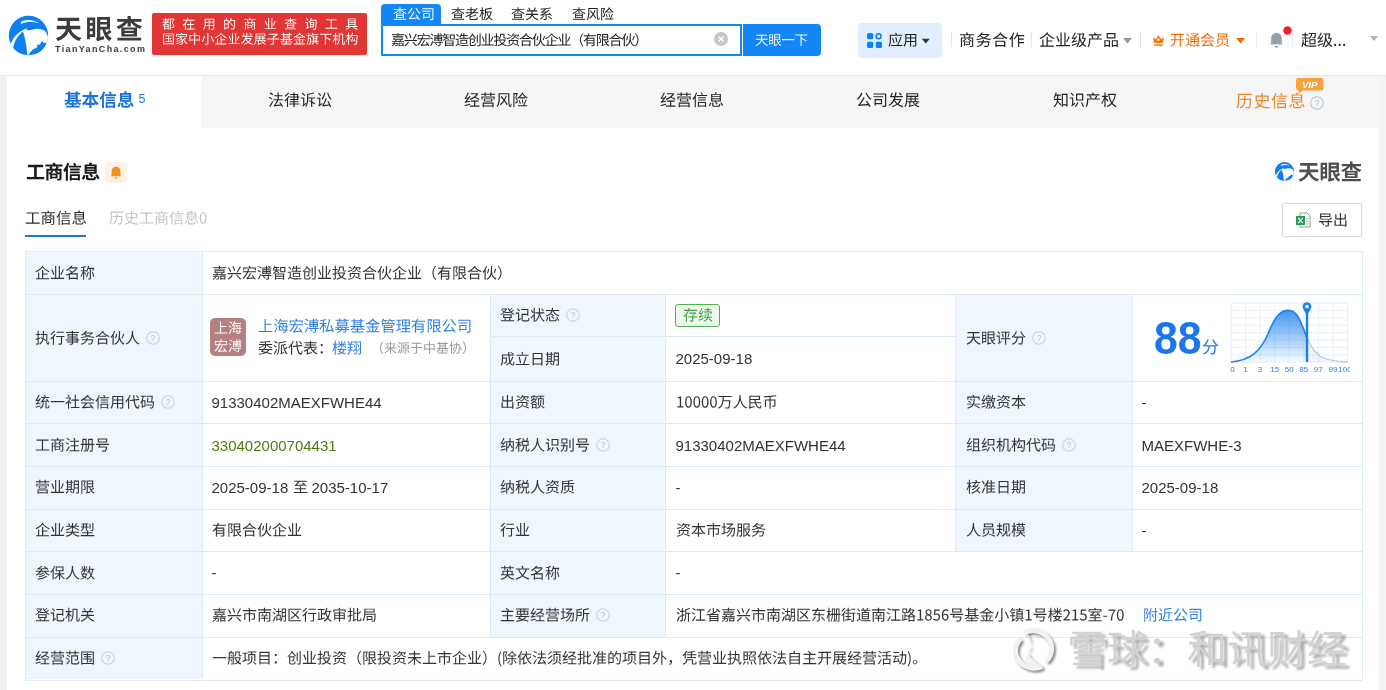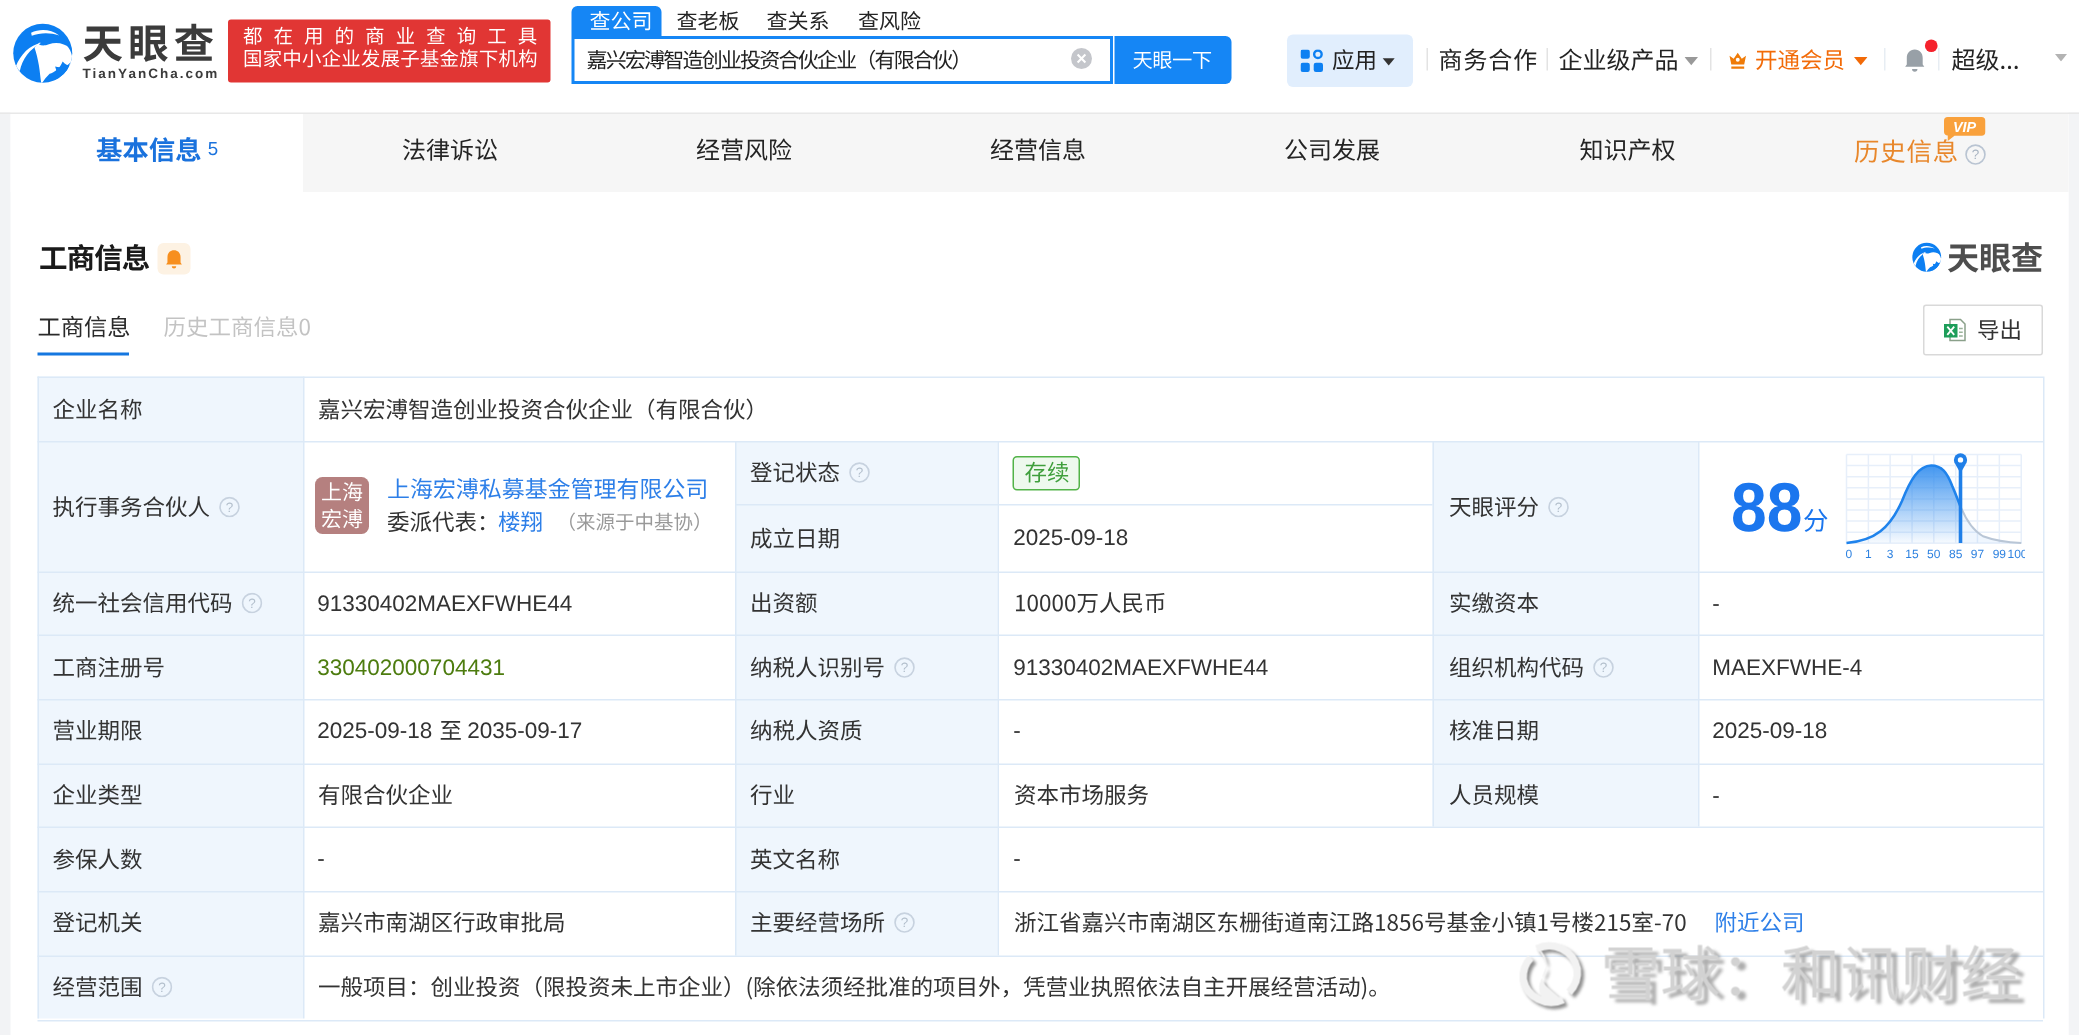--- a/index.html
+++ b/index.html
@@ -836,36 +836,36 @@
       <use href="#g25" x="2000"></use>
       <use href="#g26" x="3000"></use>
       <use href="#g101" x="4000"></use>
       <use href="#g124" x="5000"></use>
     </g>
   </svg>
 <svg style="position:absolute;left:1061.5px;top:437.8px" width="14" height="14" viewBox="0 0 14 14">
 <circle cx="7" cy="7" r="6.3" fill="none" stroke="#c7d2df" stroke-width="1.1"></circle>
 <text x="7" y="10.2" font-family="Liberation Sans,sans-serif" font-size="9" fill="#b4c0cd" text-anchor="middle">?</text>
   </svg>
-<div style="position:absolute;left:1141.5px;top:437.6px;font:15px 'Liberation Sans',sans-serif;color:#333;line-height:15px">MAEXFWHE-4</div>
+<div style="position:absolute;left:1141.5px;top:437.6px;font:15px 'Liberation Sans',sans-serif;color:#333;line-height:15px">MAEXFWHE-3</div>
 <svg class="tr" style="left:35.0px;top:487.3px" width="2" height="2">
     <g fill="#333" transform="translate(0,5.47) scale(0.01500,-0.01500)">
       <use href="#g74" x="0"></use>
       <use href="#g8" x="1000"></use>
       <use href="#g119" x="2000"></use>
       <use href="#g48" x="3000"></use>
     </g>
   </svg>
 <div style="position:absolute;left:211.5px;top:480.1px;font:15px 'Liberation Sans',sans-serif;color:#333;line-height:15px">2025-09-18</div>
 <svg class="tr" style="left:292.5px;top:487.3px" width="2" height="2">
     <g fill="#333" transform="translate(0,5.47) scale(0.01500,-0.01500)">
       <use href="#g141" x="0"></use>
     </g>
   </svg>
-<div style="position:absolute;left:311.5px;top:480.1px;font:15px 'Liberation Sans',sans-serif;color:#333;line-height:15px">2035-09-17</div>
+<div style="position:absolute;left:311.5px;top:480.1px;font:15px 'Liberation Sans',sans-serif;color:#333;line-height:15px">2035-10-17</div>
 <svg class="tr" style="left:499.5px;top:487.3px" width="2" height="2">
     <g fill="#333" transform="translate(0,5.47) scale(0.01500,-0.01500)">
       <use href="#g136" x="0"></use>
       <use href="#g137" x="1000"></use>
       <use href="#g92" x="2000"></use>
       <use href="#g43" x="3000"></use>
       <use href="#g142" x="4000"></use>
     </g>
   </svg>
 <div style="position:absolute;left:675.5px;top:480.1px;font:15px 'Liberation Sans',sans-serif;color:#333;line-height:15px">-</div>

